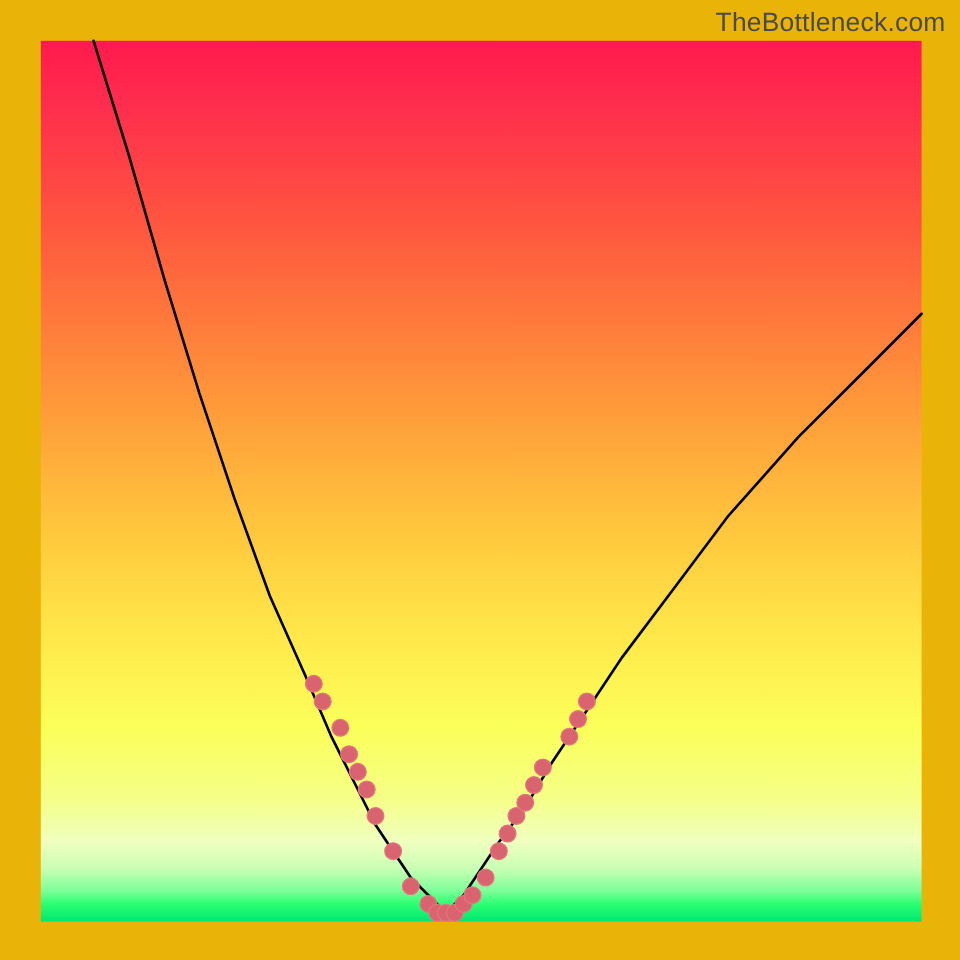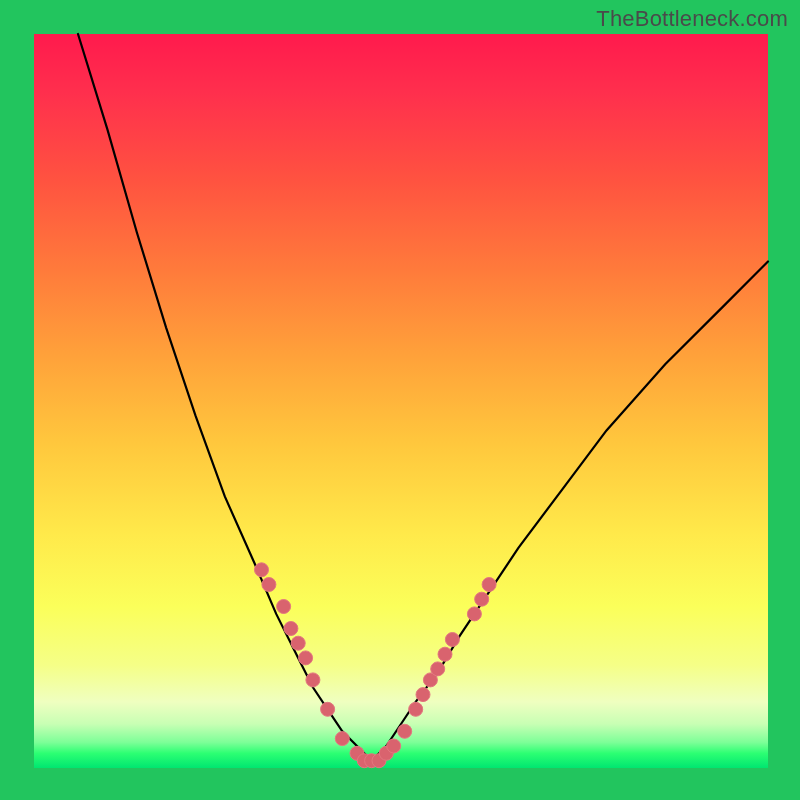--- a/index.html
+++ b/index.html
@@ -8,21 +8,21 @@
     width: 800px;
     height: 800px;
     background: #000;
     overflow: hidden;
     font-family: Arial, Helvetica, sans-serif;
   }
   .stage {
     position: relative;
     width: 800px;
     height: 800px;
-    background: #22c55e;
+    background: #eab308;
   }
   .plot-area {
     position: absolute;
     left: 34px;
     top: 34px;
     width: 734px;
     height: 734px;
     
     background: linear-gradient(
       to bottom,

